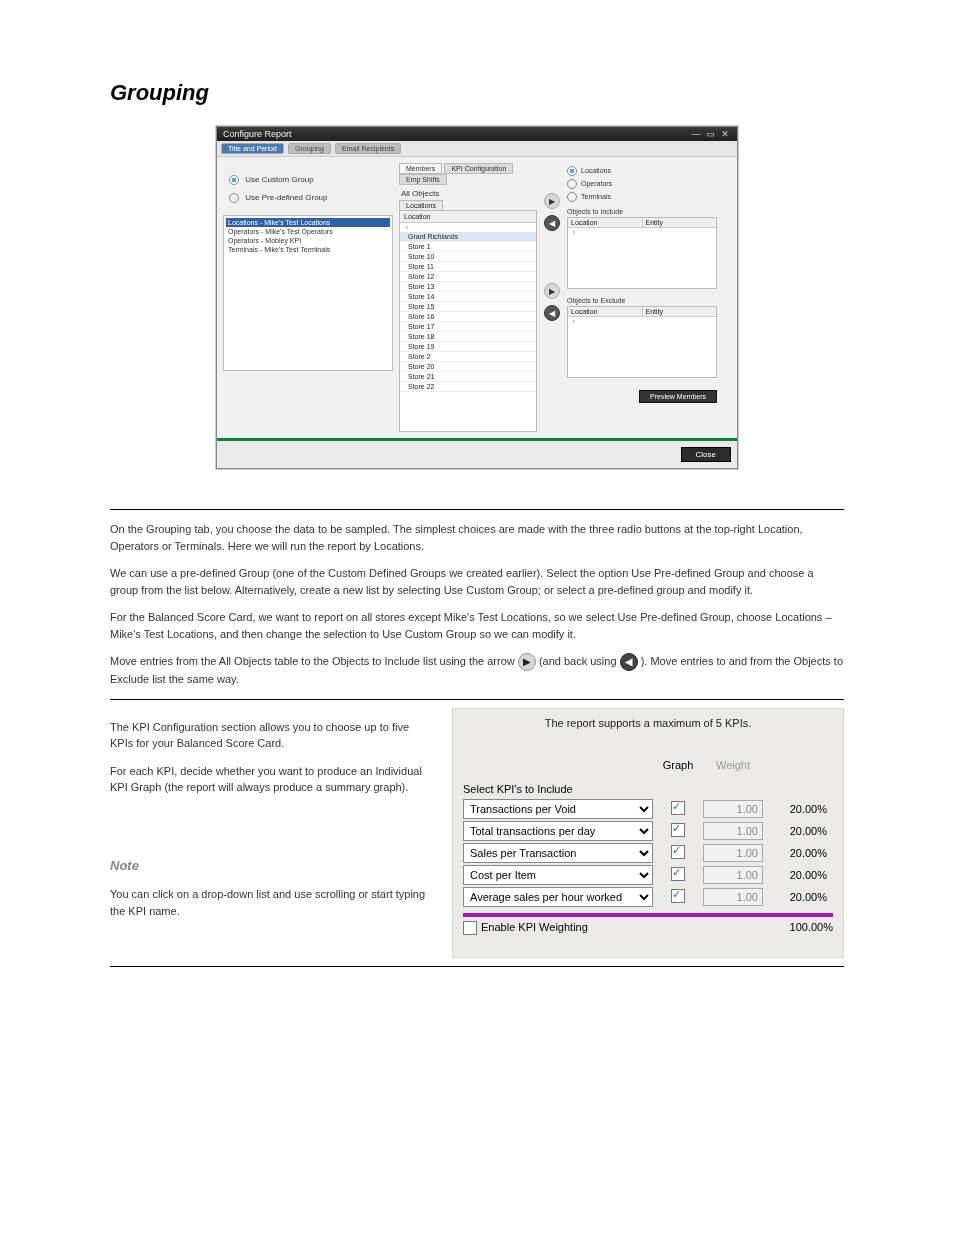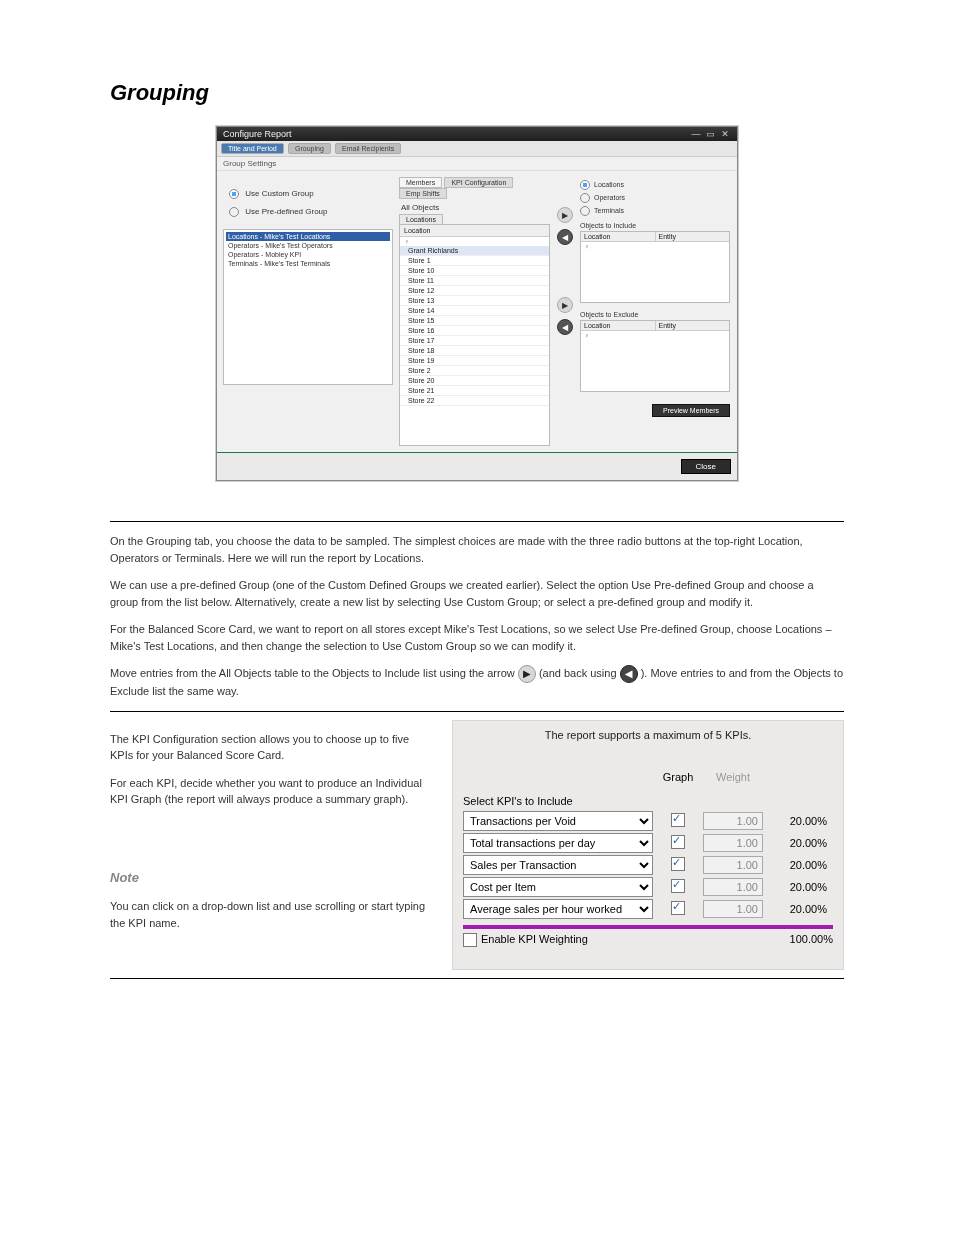--- a/index.html
+++ b/index.html
@@ -18,21 +18,21 @@
   .subtabs{margin-bottom:4px;}
   .subtabs span{display:inline-block;background:#dcdcdc;border:1px solid #bbb;padding:1px 6px;font-size:7px;color:#333;}
   .subtabs span.on{background:#f5f5f5;}
   .radio{padding:4px 0 4px 6px;}
   .radio .row{margin:8px 0;font-size:8px;color:#333;}
   .radio .dot{display:inline-block;width:8px;height:8px;border:1px solid #888;border-radius:50%;margin-right:4px;vertical-align:middle;}
   .radio .dot.on{background:radial-gradient(#4aa3ff 40%,#fff 45%);}
   .listbox{border:1px solid #bbb;background:#fff;height:150px;padding:2px;overflow:hidden;color:#333;font-size:7px;}
   .listbox div{padding:1px 2px;}
   .listbox .sel{background:#2f5fa5;color:#fff;}
-  .centercol{width:151px;}
+  .centercol{width:138px;}
   .allobj{font-size:8px;color:#333;margin-bottom:2px;padding-left:2px;}
   .loct{border:1px solid #bbb;background:#e9e9e9;display:inline-block;padding:1px 6px;font-size:7px;border-bottom:none;}
   .grid{border:1px solid #bbb;background:#fff;height:220px;overflow:hidden;}
   .grid .hdr{background:#eee;border-bottom:1px solid #ccc;padding:2px 4px;font-size:7px;}
   .grid .frow{padding:1px 4px;font-size:7px;color:#888;}
   .grid .row{padding:1px 8px;border-bottom:1px solid #eee;font-size:7px;}
   .grid .row.sel{background:#dce6f5;}
   .arrowcol{width:18px;display:flex;flex-direction:column;gap:6px;align-items:center;padding-top:30px;}
   .circ{width:14px;height:14px;border-radius:50%;background:#d8d8d8;border:1px solid #aaa;display:flex;align-items:center;justify-content:center;font-size:8px;color:#333;}
   .circ.dark{background:#555;color:#fff;border-color:#333;}
@@ -40,21 +40,21 @@
   .rightcol{width:150px;}
   .rlbl{font-size:7px;margin:0 0 2px 0;color:#333;}
   .rtab{border:1px solid #bbb;background:#fff;height:70px;margin-bottom:8px;}
   .rtab .rhdr{display:flex;border-bottom:1px solid #ccc;background:#eee;font-size:7px;}
   .rtab .rhdr span{flex:1;padding:1px 3px;border-right:1px solid #ccc;}
   .rtab .rhdr span:last-child{border-right:none;}
   .rtab .rfilter{padding:1px 3px;font-size:7px;color:#888;}
   .radiov{font-size:7px;color:#333;margin-bottom:6px;}
   .radiov div{margin:3px 0;}
   .pvbtn{background:#333;color:#fff;border:1px solid #111;padding:2px 10px;font-size:7px;float:right;margin-top:4px;}
-  .winfooter{border-top:1px solid #15803d;padding:6px;text-align:right;background:#eaeaea;}
+  .winfooter{border-top:3px solid #15803d;padding:6px;text-align:right;background:#eaeaea;}
   .winfooter .closebtn{background:#2b2b2b;color:#fff;border:1px solid #000;padding:2px 14px;font-size:8px;}
   hr.sep{border:none;border-top:1px solid #000;margin:8px 0;}
   .body-sm{font-size:11px;color:#333;line-height:1.5;}
   
   .inl-circ{display:inline-block;width:16px;height:16px;border-radius:50%;background:#d8d8d8;border:1px solid #999;vertical-align:middle;text-align:center;line-height:16px;font-size:10px;color:#222;}
   .inl-circ.dark{background:#444;color:#fff;border-color:#222;}
   
   .kpiwrap{display:flex;gap:20px;align-items:flex-start;margin-top:4px;}
   .kpi-left{flex:1;font-size:11px;color:#333;line-height:1.5;}
   .note{font-weight:bold;font-style:italic;color:#888;font-size:13px;margin-top:60px;}
@@ -92,21 +92,20 @@
         <span>—</span>
         <span>▭</span>
         <span>✕</span>
       </span>
     </div>
     <div class="wintabs">
       <span class="on">Title and Period</span>
       <span>Grouping</span>
       <span>Email Recipients</span>
     </div>
-    <div class="groupset">Group Settings</div>
 
     <div class="mainarea">
 
       <div class="leftcol">
         <div class="radio">
           <div class="row">
             <span class="dot on"></span>
             <span>Use Custom Group</span>
           </div>
           <div class="row">

